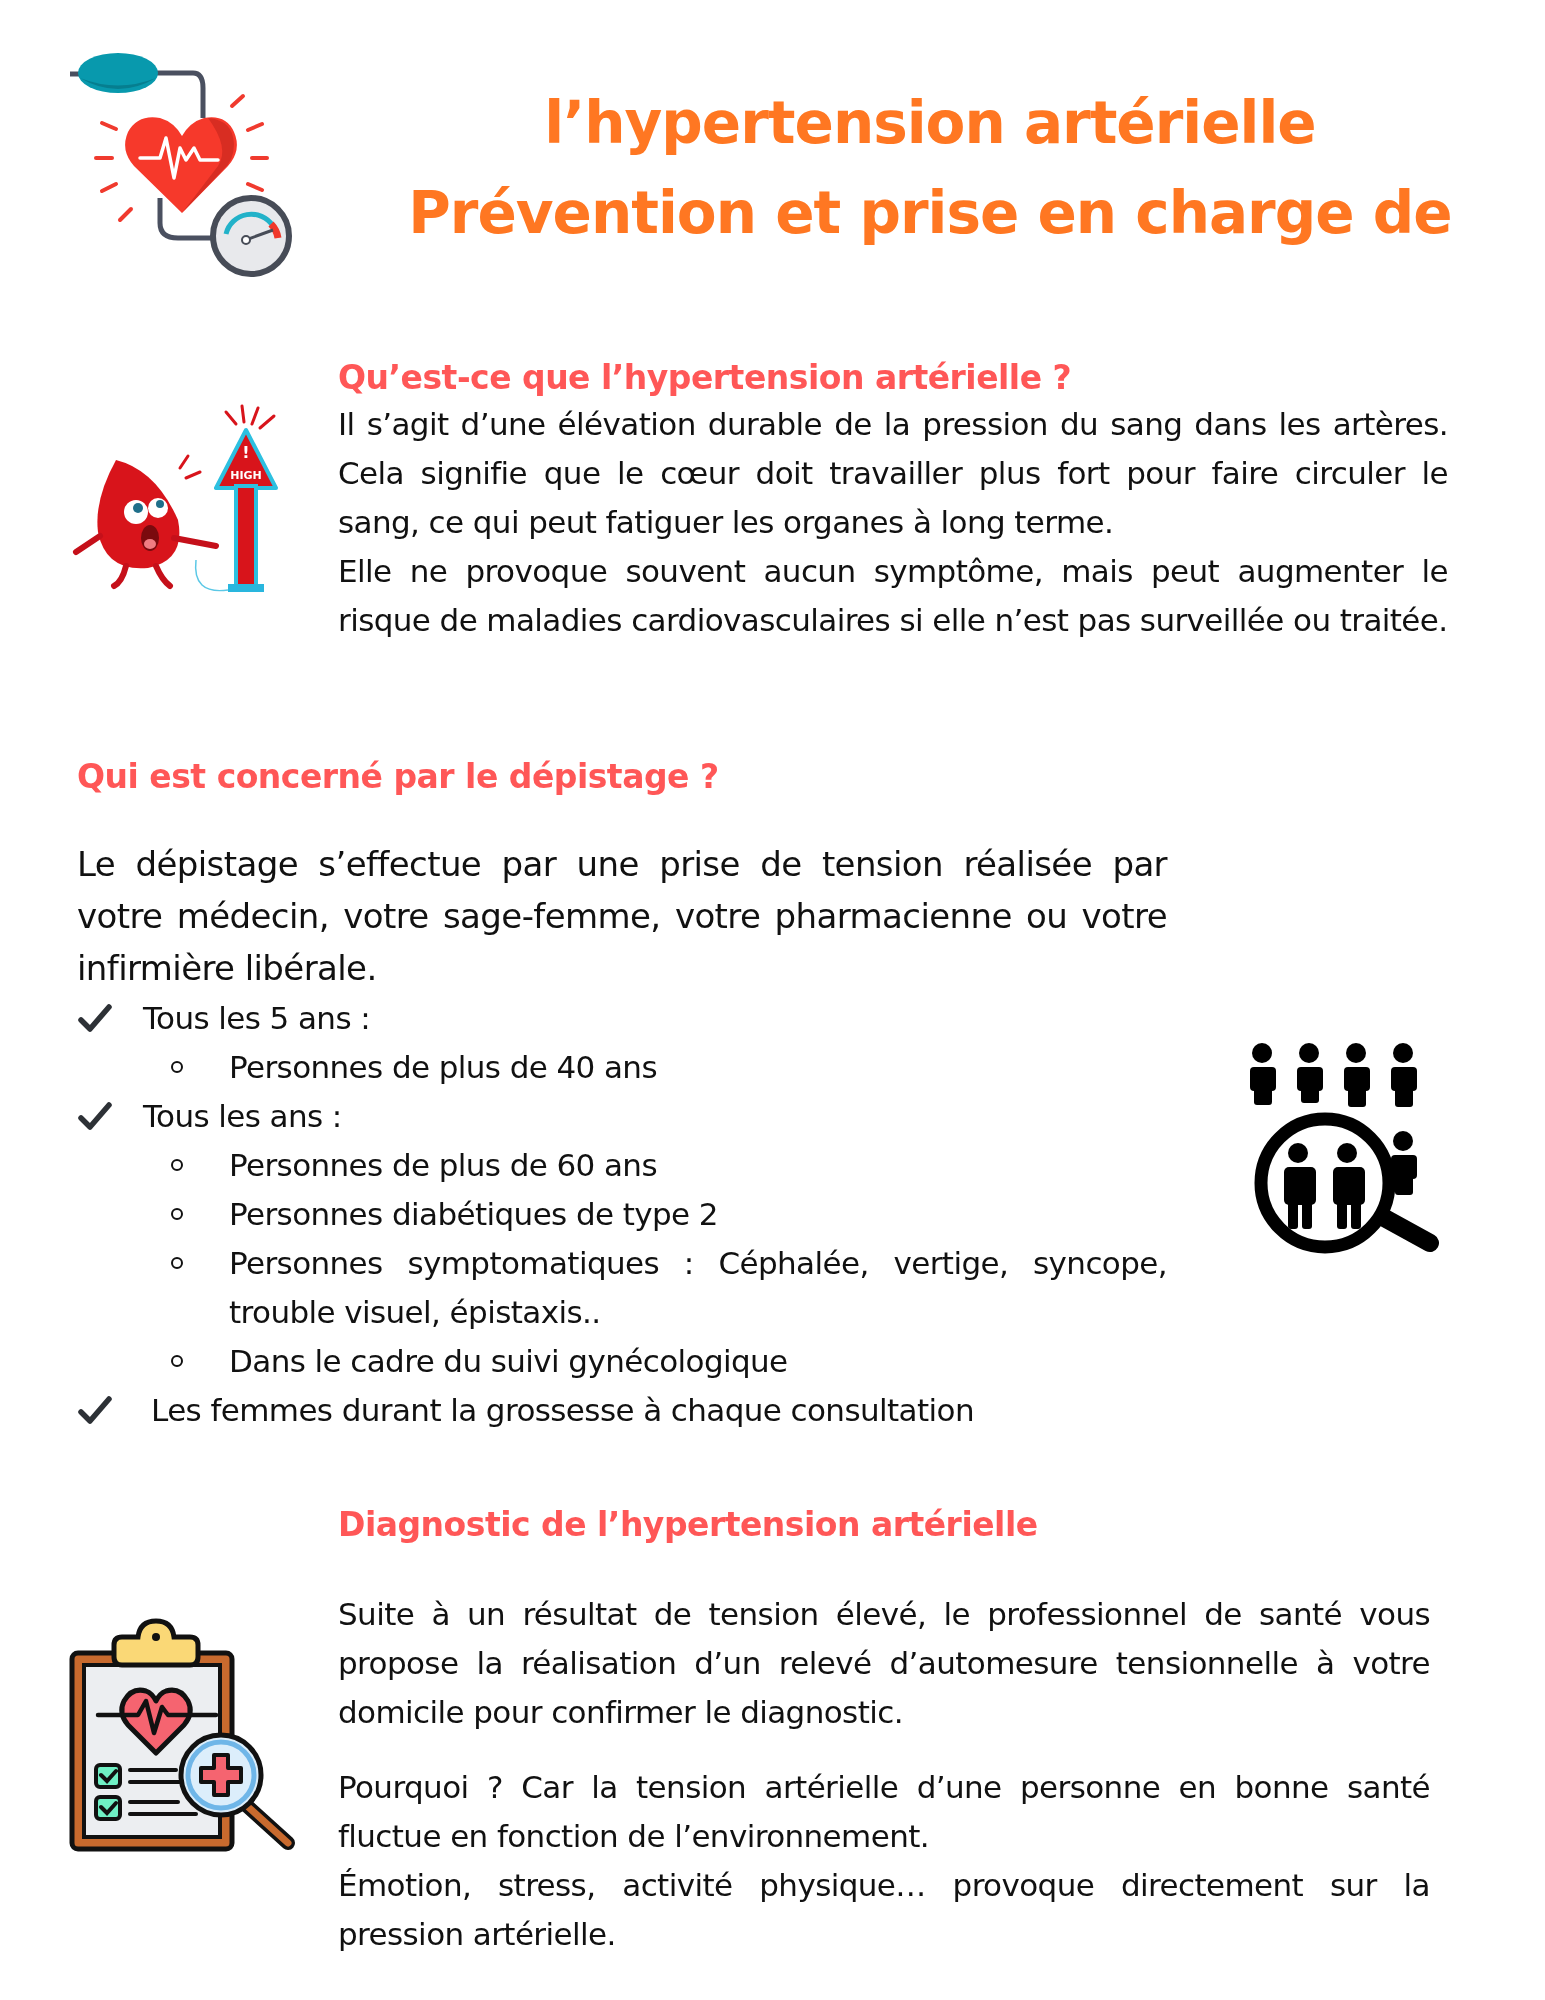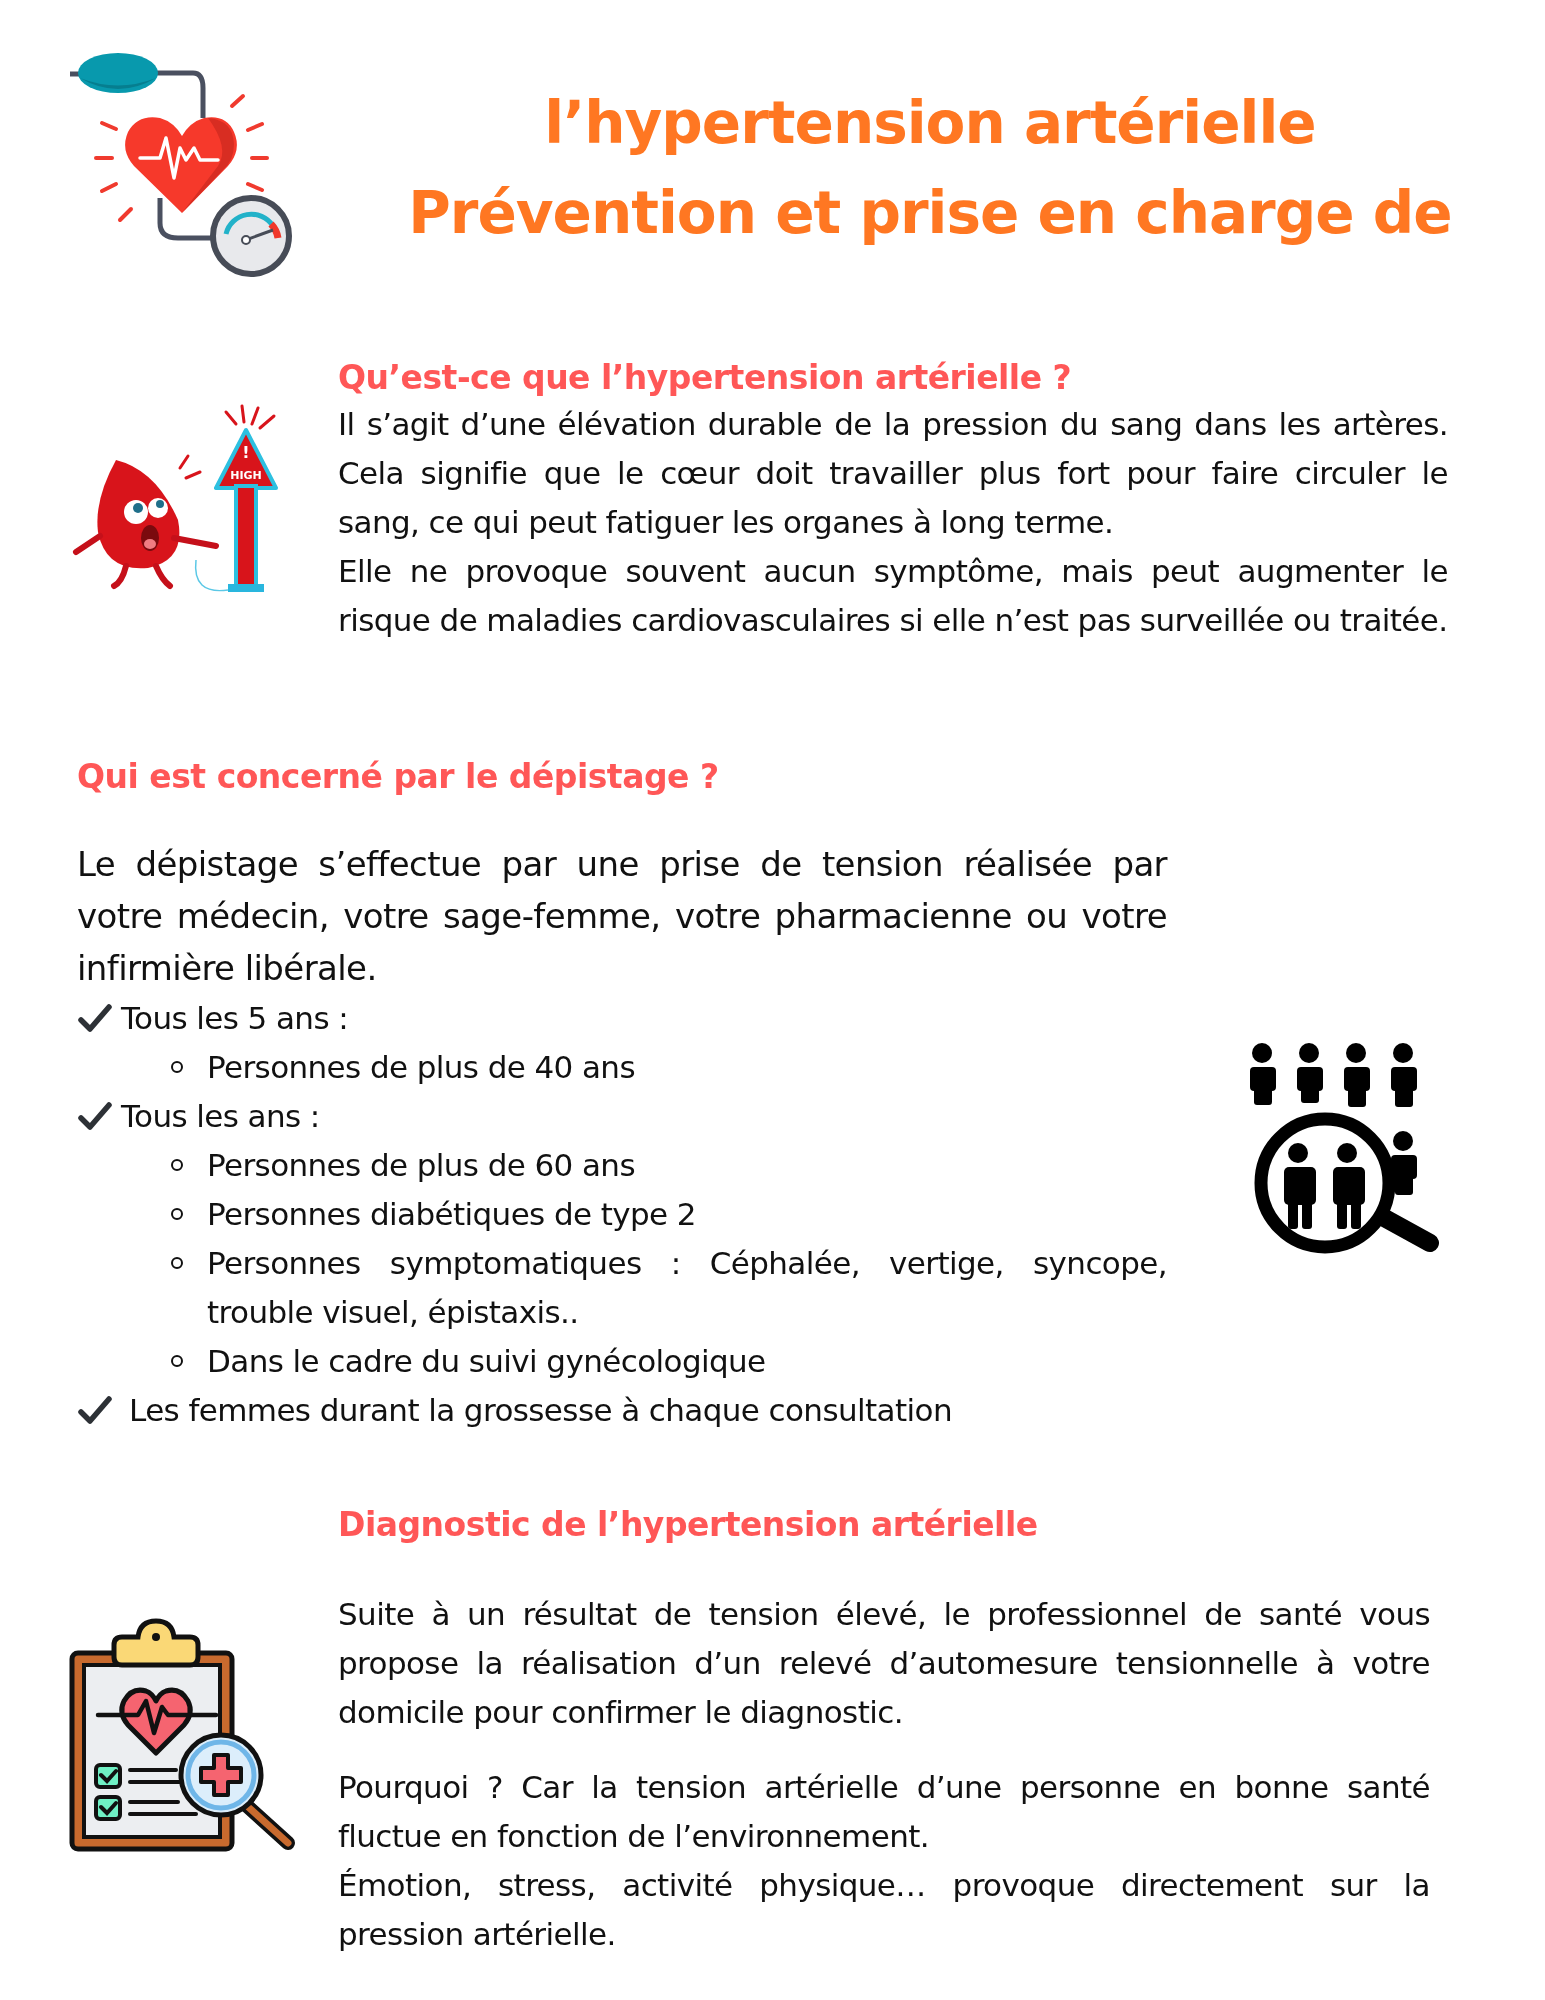--- a/index.html
+++ b/index.html
@@ -18,21 +18,21 @@
     .h2 {
       color: #FF5757; font-family: "DejaVu Sans", sans-serif;
       font-weight: bold; font-size: 33px; line-height: 40px; letter-spacing: -0.5px;
     }
     .body-text {
       font-size: 31px; line-height: 49px; text-align: justify;
       font-family: "DejaVu Sans", sans-serif; letter-spacing: -0.6px;
       color: #111;
     }
     .p { margin: 0; }
-    .check-row, .sub-row { display: flex; align-items: flex-start; font-size: 31px; line-height: 49px; font-family: "DejaVu Sans", sans-serif; letter-spacing: -0.6px; }
+    .check-row, .sub-row { display: flex; align-items: flex-start; font-size: 31px; line-height: 49px; font-family: "DejaVu Sans", sans-serif; letter-spacing: -0.6px; gap: 22px; }
     .check-icon { width: 36px; height: 49px; flex: none; display: flex; align-items: center; justify-content: center; margin-right: 8px; }
     .sub-row { padding-left: 88px; }
     .circle-bullet { width: 12px; height: 12px; border: 2.5px solid #111; border-radius: 50%; flex: none; margin-top: 18px; margin-right: 24px; margin-left: 6px; box-sizing: border-box; }
     .sub-text { flex: 1; text-align: justify; }
     svg { display: block; }
   </style>
 </head>
 <body>
 
 <div class="abs" style="left:68px; top:48px;">

